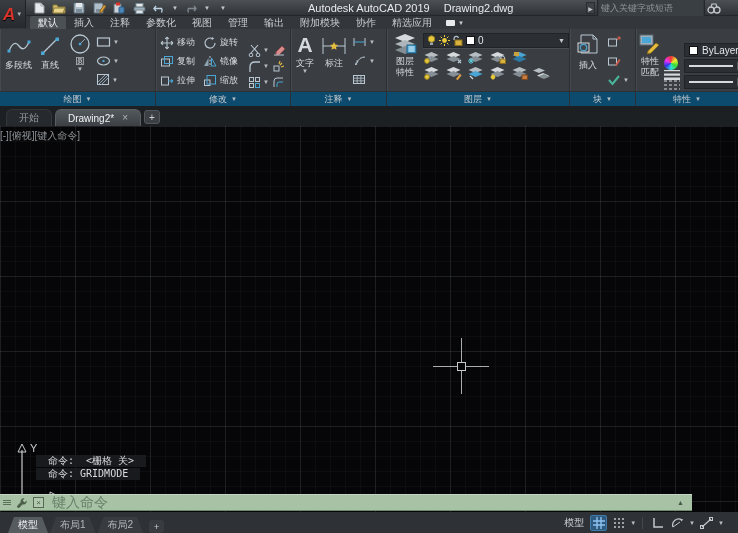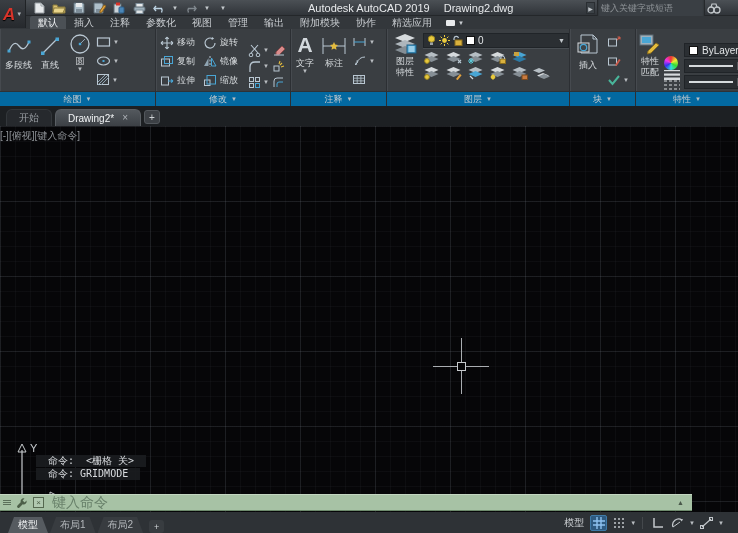--- a/index.html
+++ b/index.html
@@ -35,21 +35,21 @@
   .rtab.active{background:#4b5055;color:#f0f2f4;border-radius:2px 2px 0 0;}
   .ribbon-min{margin-left:6px;display:flex;align-items:center;gap:3px;color:#c9cdd1;}
   .ribbon-min .sq{width:9px;height:6px;background:#e8eaec;border-radius:1px;}
   .ribbon-min .dd{font-size:6px;}
 
   
   .ribbon{position:absolute;left:0;top:29px;width:738px;height:77px;background:#3a3e42;display:flex;}
   .panel{position:relative;height:77px;border-right:1px solid #2c2f33;box-shadow:1px 0 0 #464a4f inset;
     display:flex;flex-direction:column;}
   .panel .content{flex:1;display:flex;padding:2px 2px 0 2px;overflow:hidden;}
-  .panel .footer{height:15px;background:#0369a1;border-top:1px solid #2e3236;color:#c6cacd;
+  .panel .footer{height:15px;background:#0c4a6e;border-top:1px solid #2e3236;color:#c6cacd;
     font-size:9px;display:flex;align-items:center;justify-content:center;gap:4px;}
   .panel .footer .dd{font-size:6px;color:#b9bdc1;}
   .bigbtn{display:flex;flex-direction:column;align-items:center;justify-content:flex-start;
     padding:2px 3px;color:#d6dadd;font-size:9px;gap:1px;cursor:pointer;}
   .bigbtn .lbl{white-space:nowrap;line-height:10px;}
   .bigbtn .dd{font-size:6px;color:#b9bdc1;line-height:5px;}
   .smallcol{display:flex;flex-direction:column;justify-content:space-around;padding:2px 1px;}
   .srow{display:flex;align-items:center;gap:2px;height:16px;cursor:pointer;}
   .srow .dd{font-size:6px;color:#b9bdc1;}
   .toolrow{display:flex;align-items:center;gap:3px;height:19px;color:#d6dadd;font-size:9px;

